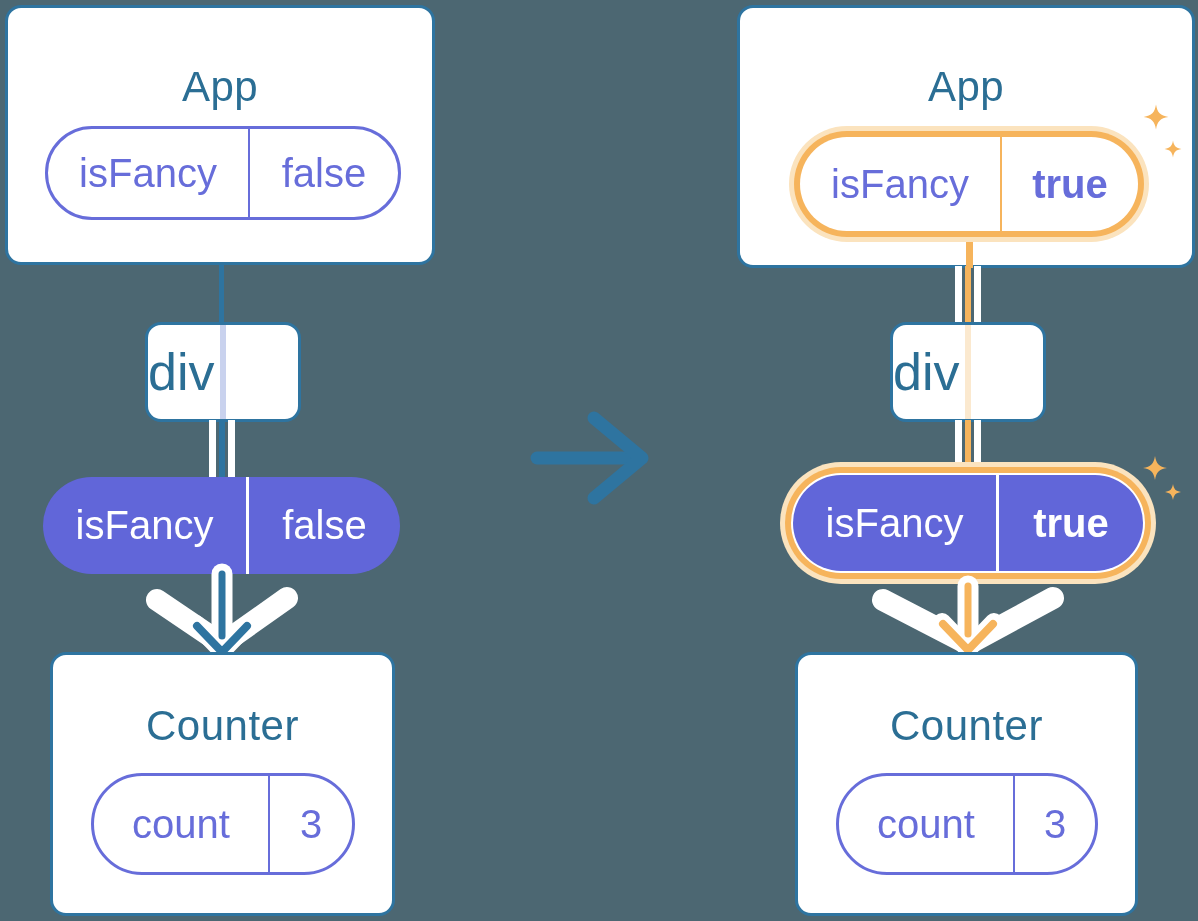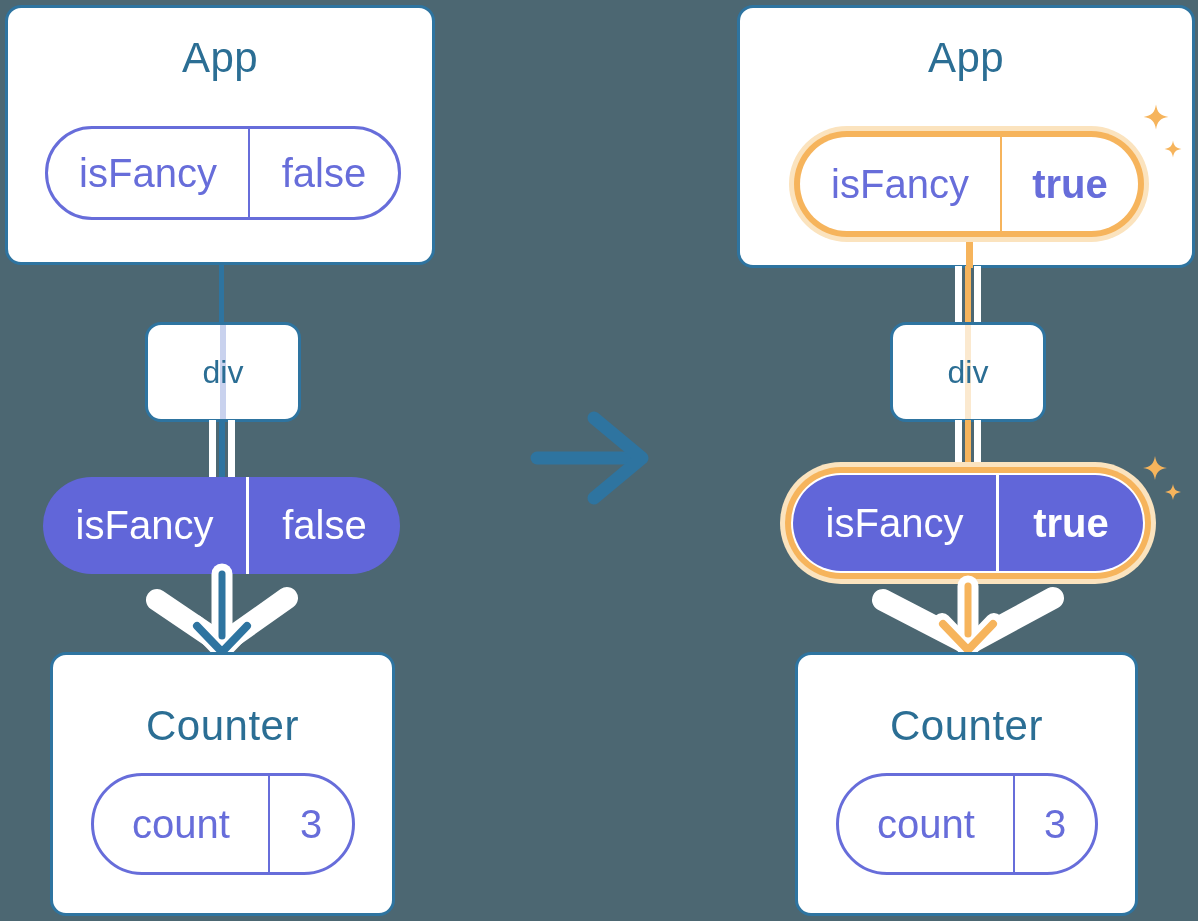--- a/index.html
+++ b/index.html
@@ -19,34 +19,34 @@
   #canvas{position:relative;width:1198px;height:921px;background:var(--c-background);overflow:hidden;}
 
   .card{
     position:absolute;
     background:var(--c-white);
     border:3px solid var(--c-card-border);
     border-radius:16px;
     box-sizing:border-box;
   }
   .card-title{
-    position:absolute;left:0;right:0;top:29px;
+    position:absolute;left:0;right:0;top:58px;
     text-align:center;
     font-size:42px;line-height:1;
     color:var(--c-title-text);
     letter-spacing:0.5px;
   }
   .small-card{
     position:absolute;
     background:var(--c-white);
     border:3px solid var(--c-card-border);
     border-radius:16px;
     box-sizing:border-box;
-    display:flex;align-items:center;justify-content:center;
-    font-size:32px;color:var(--c-title-text);
+    display:flex;align-items:center;
+    font-size:52px;color:var(--c-title-text);
   }
   .through-line{
     position:absolute;top:0;bottom:0;left:50%;width:6px;margin-left:-3px;
   }
   .small-card .label{position:relative;z-index:2;}
 
   
   .pill{
     position:absolute;
     box-sizing:border-box;

